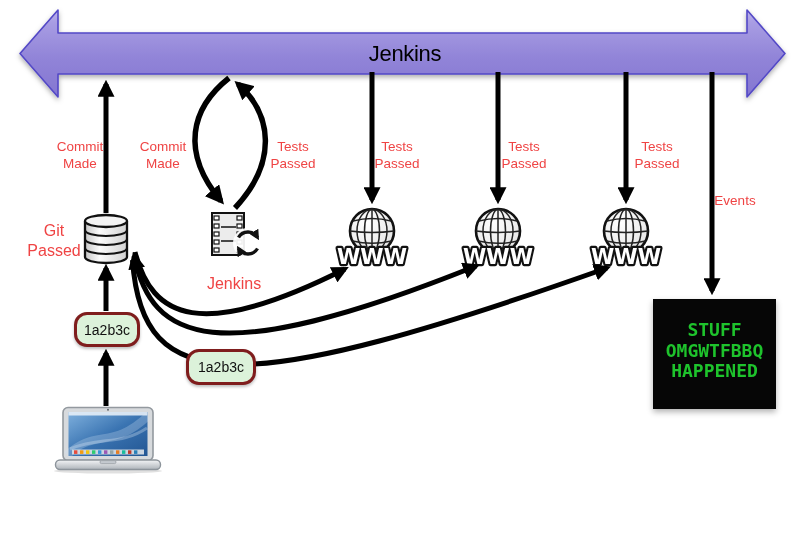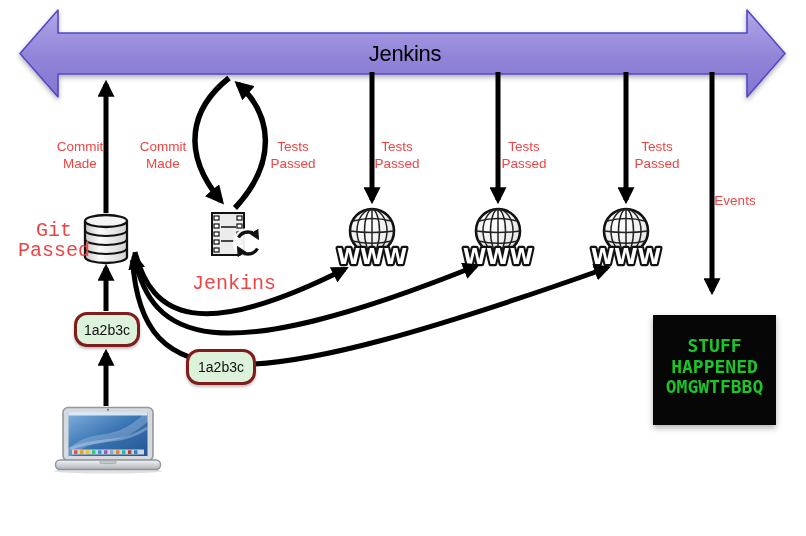--- a/index.html
+++ b/index.html
@@ -1,30 +1,30 @@
 <!DOCTYPE html>
 <html><head>
 <meta charset="utf-8">
 <style>
   html,body{margin:0;padding:0;background:#fff;}
   .stage{position:relative;width:806px;height:536px;background:#ffffff;overflow:hidden;
          font-family:"Liberation Sans", sans-serif;}
   svg{position:absolute;left:0;top:0;}
   .lbl{position:absolute;transform:translateX(-50%);text-align:center;
        font-size:13.5px;line-height:17px;color:#ef4444;white-space:nowrap;}
-  .node-lbl{font-size:20px;line-height:19.5px;font-family:Liberation Mono, monospace;}
+  .node-lbl{font-size:16px;line-height:19.5px;}
   .bus-title{position:absolute;transform:translateX(-50%);font-size:22px;color:#000;
              letter-spacing:-0.3px;white-space:nowrap;}
   .badge{position:absolute;box-sizing:border-box;background:#dcf2da;border:3px solid #7f1d1d;
          border-radius:13px;display:flex;align-items:center;justify-content:center;
          font-family:Liberation Sans, sans-serif;font-size:14px;color:#101010;
          box-shadow:0 2px 3px rgba(0,0,0,0.25);}
   .terminal{position:absolute;left:653px;top:299px;width:123px;height:110px;background:#060606;
             box-shadow:0 3px 6px rgba(0,0,0,0.3);display:flex;flex-direction:column;
-            justify-content:flex-start;padding-top:21px;box-sizing:border-box;margin-top:16px;}
+            justify-content:flex-start;padding-top:21px;box-sizing:border-box;}
   .term-line{font-family:"DejaVu Sans Mono", monospace;font-weight:600;font-size:18px;
              line-height:20.5px;color:#1ec32c;text-align:center;white-space:pre;}
 </style>
 </head>
 <body>
 
 <div class="stage">
 
   <svg width="806" height="536" viewBox="0 0 806 536">
     <defs>
@@ -208,17 +208,17 @@
   </div>
   <div class="lbl node-lbl" style="left:234px;top:274px;">
     <div>Jenkins</div>
   </div>
 
   <div class="badge" style="left:74px;top:312px;width:66px;height:35px;">1a2b3c</div>
   <div class="badge" style="left:186px;top:349px;width:70px;height:36px;">1a2b3c</div>
 
   <div class="terminal">
     <div class="term-line">STUFF</div>
+    <div class="term-line">OMGWTFBBQ</div>
     <div class="term-line">HAPPENED</div>
-    <div class="term-line">OMGWTFBBQ</div>
   </div>
 
 </div>
 
 </body></html>

